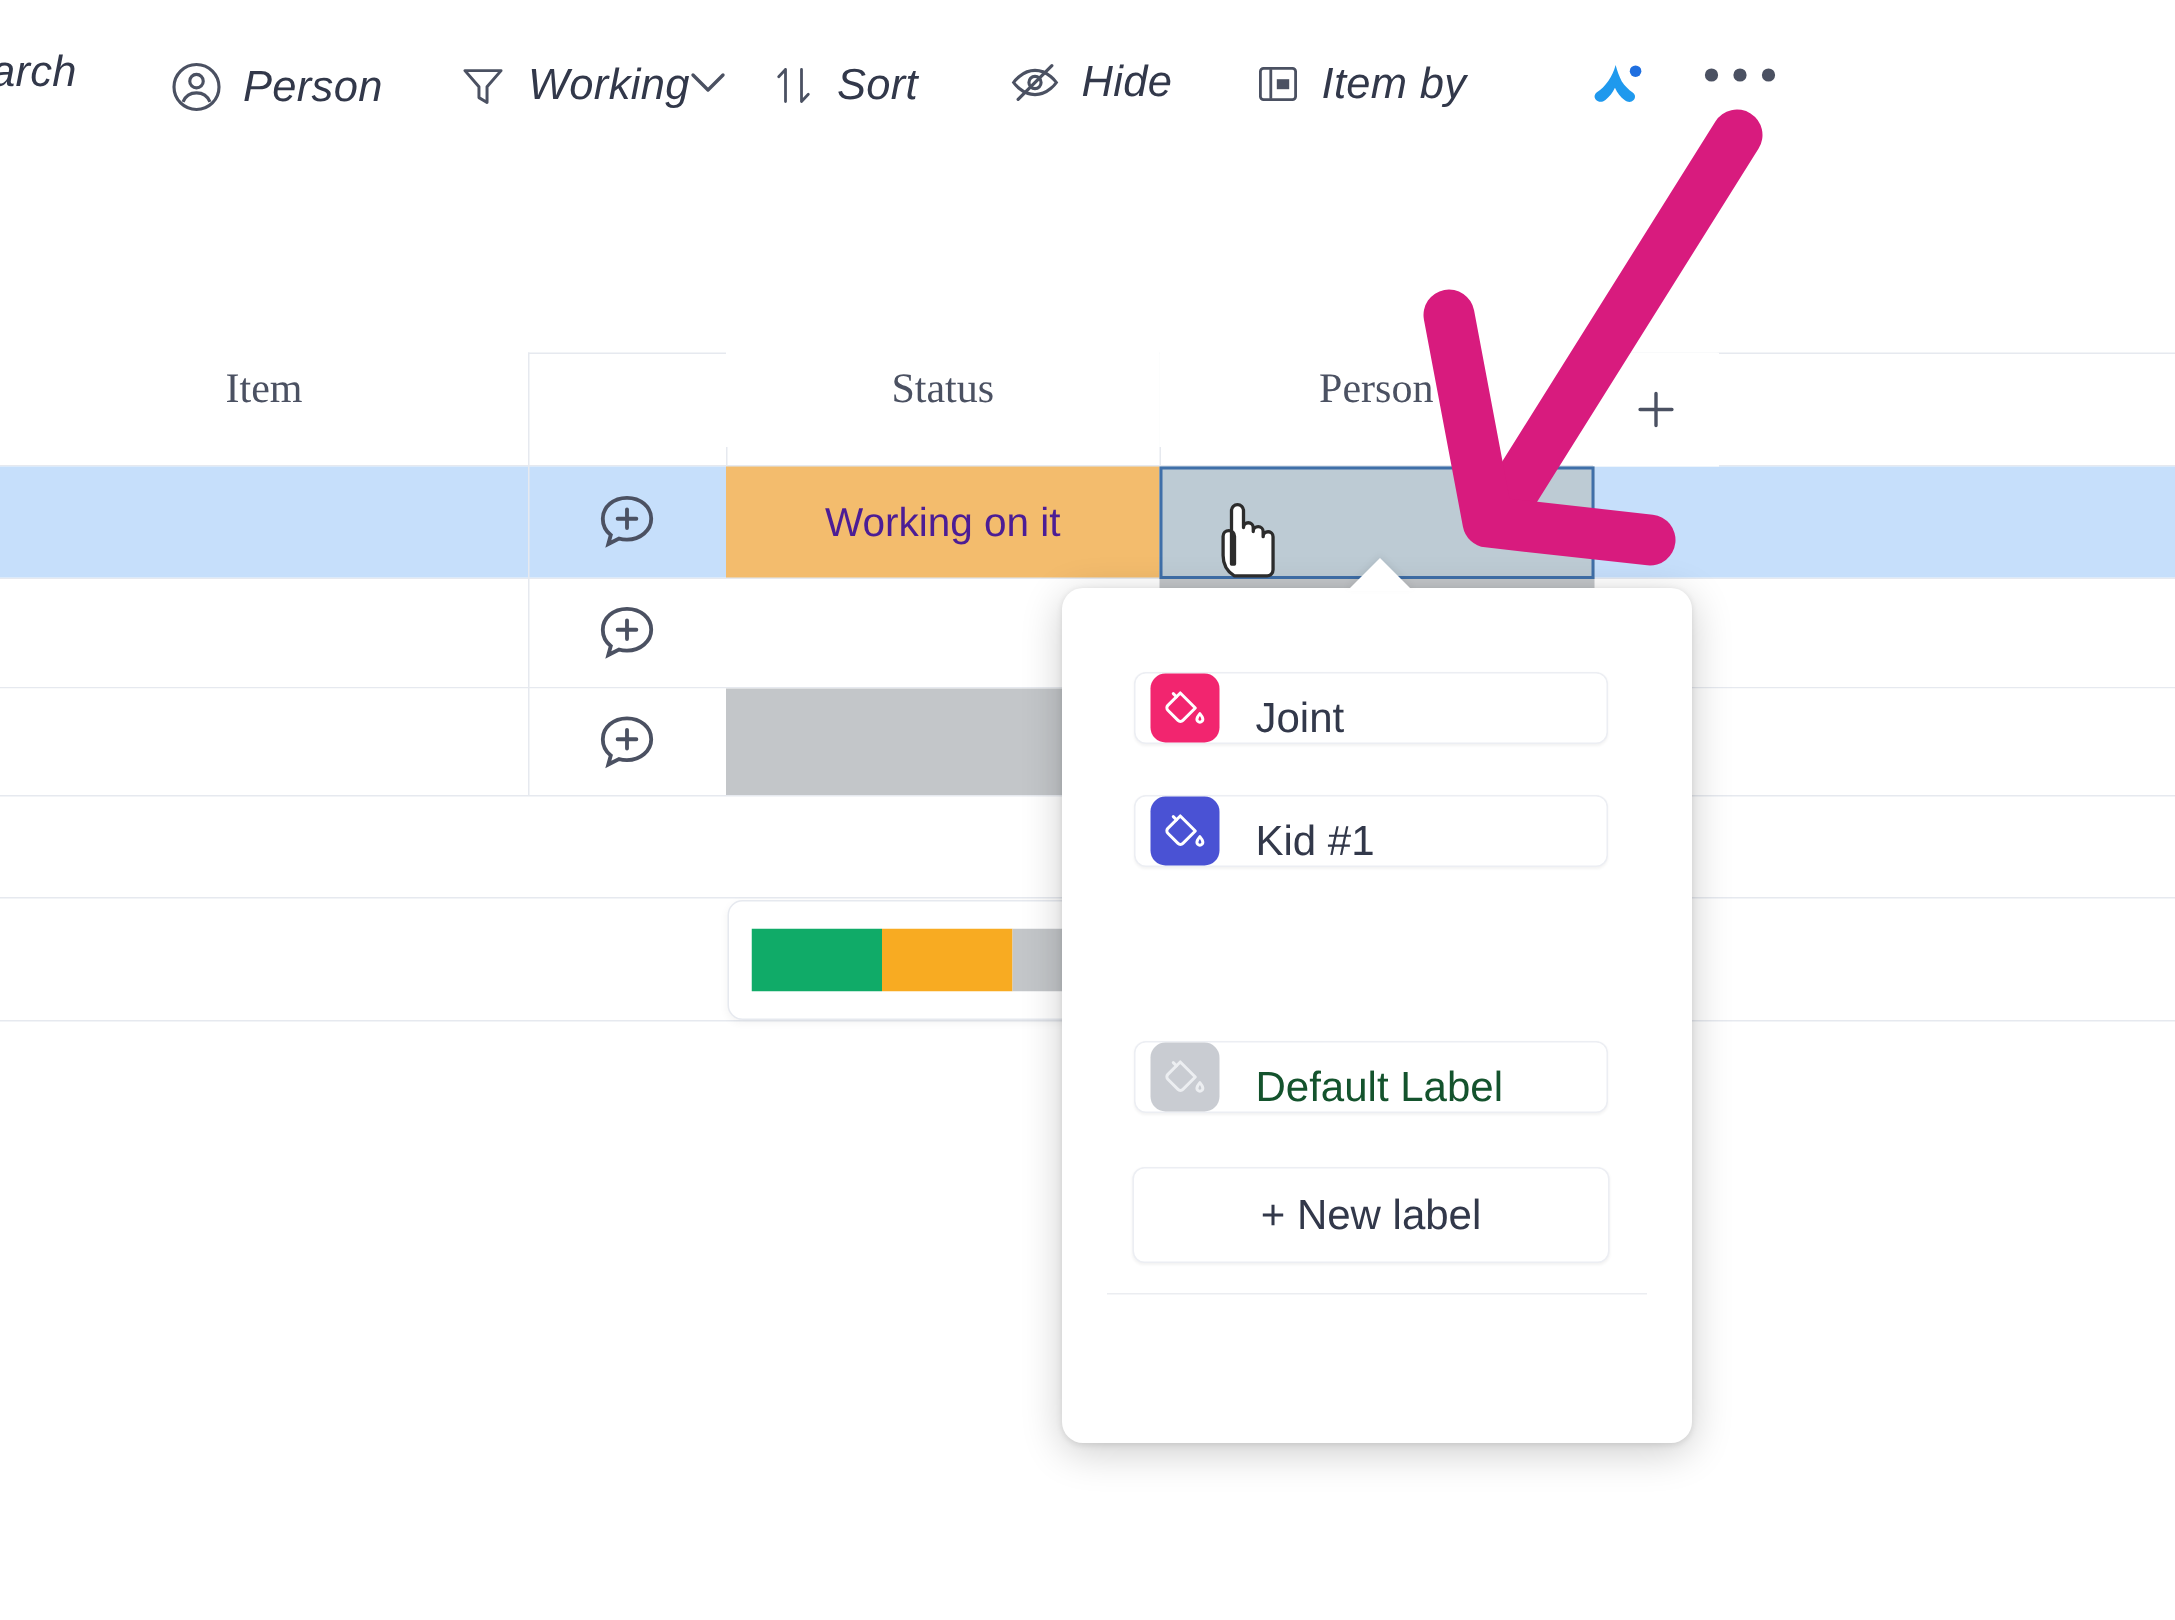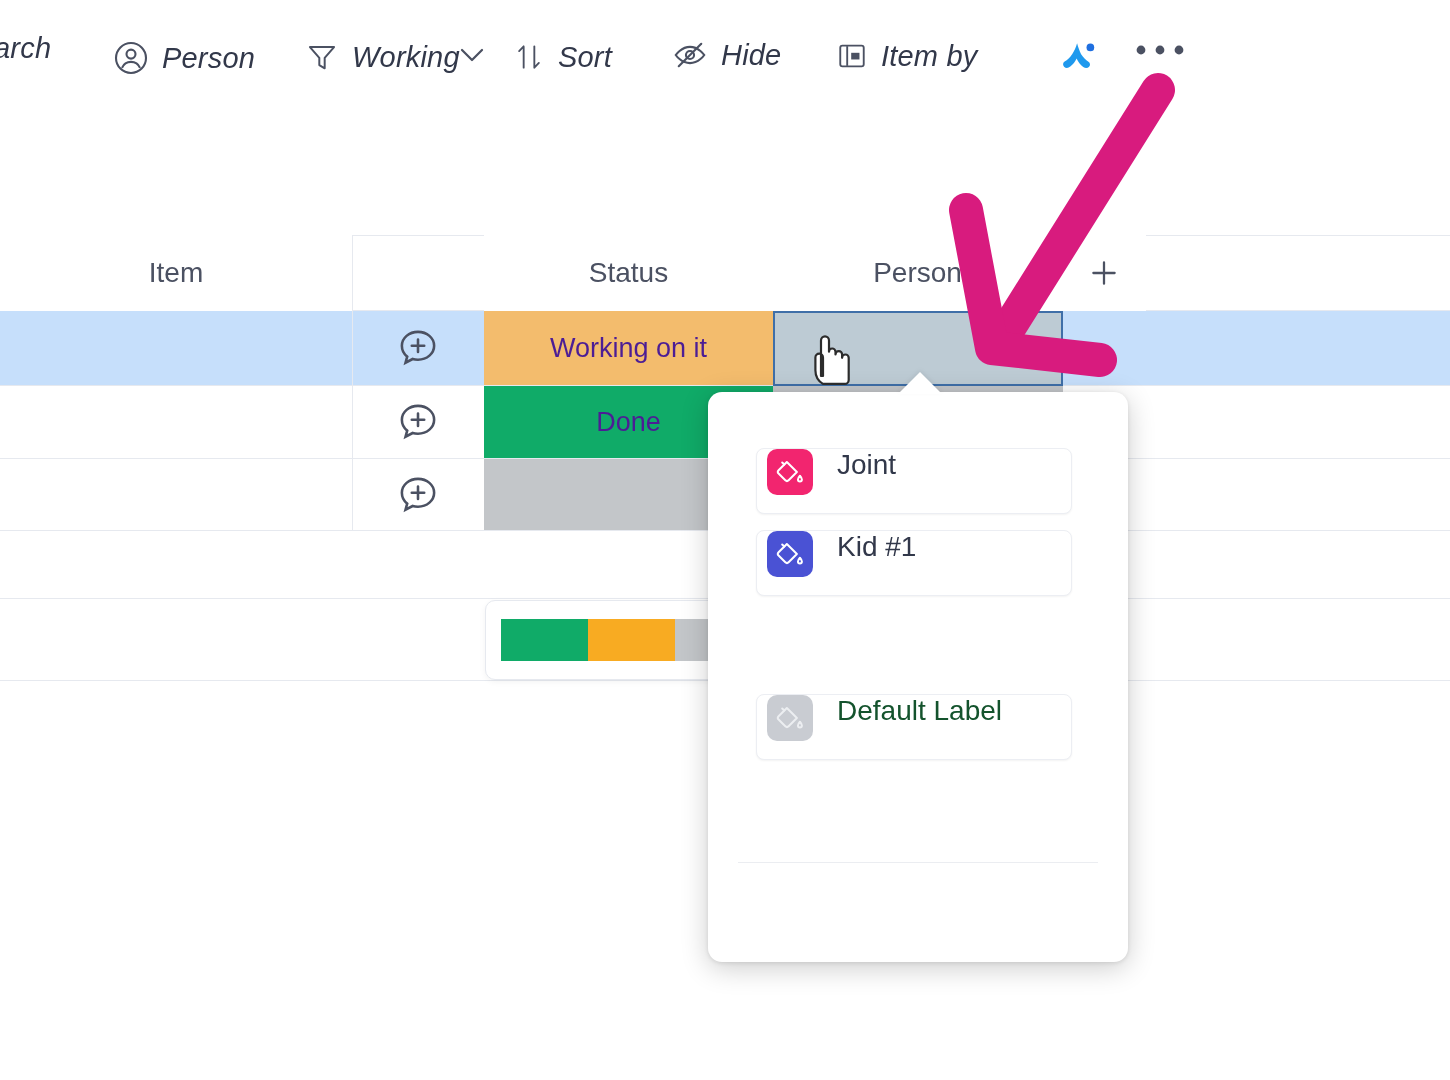--- a/index.html
+++ b/index.html
@@ -46,29 +46,30 @@
   .tb-caret { margin-left: 10px; display: inline-flex; align-items: center; cursor: pointer;}
   .grid-line {
     position: absolute;
     background: #e6e9ef;
   }
   .h-line { height: 1px; left: 0; width: 1450px; }
   .v-line { width: 1px; }
 
   .col-head {
     position: absolute;
-    top: 235px;
+    top: 222px;
     height: 76px;
     display: flex;
     align-items: center;
     justify-content: center;
     font-size: 28px;
     color: #4b5162;
     background: #ffffff;
     cursor: pointer;
+    font-family: Liberation Serif, serif;
   }
   .plus-head {
     position: absolute;
     top: 235px;
     height: 76px;
     width: 84px;
     display: flex;
     align-items: center;
     justify-content: center;
     color: #4b5162;
@@ -154,27 +155,27 @@
     border-left: 22px solid transparent;
     border-right: 22px solid transparent;
     border-bottom: 22px solid #ffffff;
     z-index: 41;
     filter: drop-shadow(0 -2px 2px rgba(0,0,0,.06));
   }
   .label-row {
     position: absolute;
     left: 48px;
     width: 316px;
-    height: 66px;
+    height: 48px;
     border: 1px solid #eceef3;
     border-radius: 8px;
     background: #ffffff;
     box-shadow: 0 1px 2px rgba(0,0,0,.05);
     display: flex;
-    align-items: flex-start;
+    align-items: flex-end;
     padding-left: 10px;
     box-sizing: border-box;
     cursor: pointer;
   }
   .swatch {
     width: 46px;
     height: 46px;
     border-radius: 10px;
     display: flex;
     align-items: center;
@@ -380,23 +381,20 @@
     <span>Working on it</span>
   </div>
   <div class="cell-person selected" style="left:773px;top:311px;width:290px;height:75px;"></div>
 
   <div class="cell-chat" style="left:352px;top:386px;width:132px;height:72px;">
     <svg width="44" height="44" viewBox="0 0 24 24" fill="none" stroke="#4b5162" stroke-width="1.4" stroke-linecap="round">
       <path d="M12 3.2c4.9 0 8.8 3.3 8.8 7.6 0 4.2-3.9 7.6-8.8 7.6-1 0-2-.1-2.9-.4l-3.9 2 .9-3.3C4.3 15.3 3.2 13.2 3.2 10.8 3.2 6.5 7.1 3.2 12 3.2z"></path>
       <path d="M12 7.4v6.8M8.6 10.8h6.8"></path>
     </svg>
   </div>
-  <div class="cell-status" style="left:484px;top:386px;width:289px;height:72px;background:#10ab68;">
-    <span>Done</span>
-  </div>
   <div class="cell-person" style="left:773px;top:386px;width:290px;height:72px;background:#c3c6c9;"></div>
 
   <div class="cell-chat" style="left:352px;top:459px;width:132px;height:71px;">
     <svg width="44" height="44" viewBox="0 0 24 24" fill="none" stroke="#4b5162" stroke-width="1.4" stroke-linecap="round">
       <path d="M12 3.2c4.9 0 8.8 3.3 8.8 7.6 0 4.2-3.9 7.6-8.8 7.6-1 0-2-.1-2.9-.4l-3.9 2 .9-3.3C4.3 15.3 3.2 13.2 3.2 10.8 3.2 6.5 7.1 3.2 12 3.2z"></path>
       <path d="M12 7.4v6.8M8.6 10.8h6.8"></path>
     </svg>
   </div>
   <div class="cell-status" style="left:484px;top:459px;width:289px;height:71px;background:#c3c6c9;">
     <span></span>
@@ -441,20 +439,23 @@
     <span class="swatch" style="background:#c9ccd2;">
       <svg width="28" height="28" viewBox="0 0 24 24" fill="none" stroke="#eceef1" stroke-width="1.7" stroke-linejoin="round" stroke-linecap="round">
         <path d="M9.3 3.4l8.6 8.6-7.1 7.1a2 2 0 01-2.8 0l-5.8-5.8a2 2 0 010-2.8z"></path>
         <path d="M7.1 5.6L5.3 3.8"></path>
         <path d="M20.5 15.2s1.7 2 1.7 3.2a1.7 1.7 0 11-3.4 0c0-1.2 1.7-3.2 1.7-3.2z"></path>
       </svg>
     </span>
     <span class="label-text muted">Default Label</span>
   </div>
 
+  <div class="new-label-btn" style="z-index:42;">
+    <span>+ New label</span>
+  </div>
 
   <div class="popup-divider" style="z-index:42;"></div>
 
 
   <div class="cursor">
     <svg width="52" height="60" viewBox="0 0 52 60" fill="none">
       <path d="M17 46V27.5c0-2.1-1.7-3.8-3.8-3.8S9.4 25.4 9.4 27.5v12.8c0 5.7 2.4 10.5 7.5 13.6h21.8c2.2 0 4-1.8 4-4V27.8c0-1.8-1.5-3.3-3.3-3.3s-3.3 1.5-3.3 3.3v-3.4c0-1.8-1.5-3.3-3.3-3.3s-3.3 1.5-3.3 3.3v-2.6c0-1.8-1.5-3.3-3.3-3.3S23 19.9 23 21.7V10.4c0-2.2-1.8-4-4-4s-4 1.8-4 4V46z" fill="#ffffff" stroke="#2c2c2c" stroke-width="2.2" stroke-linejoin="round"></path>
     </svg>
   </div>
 

